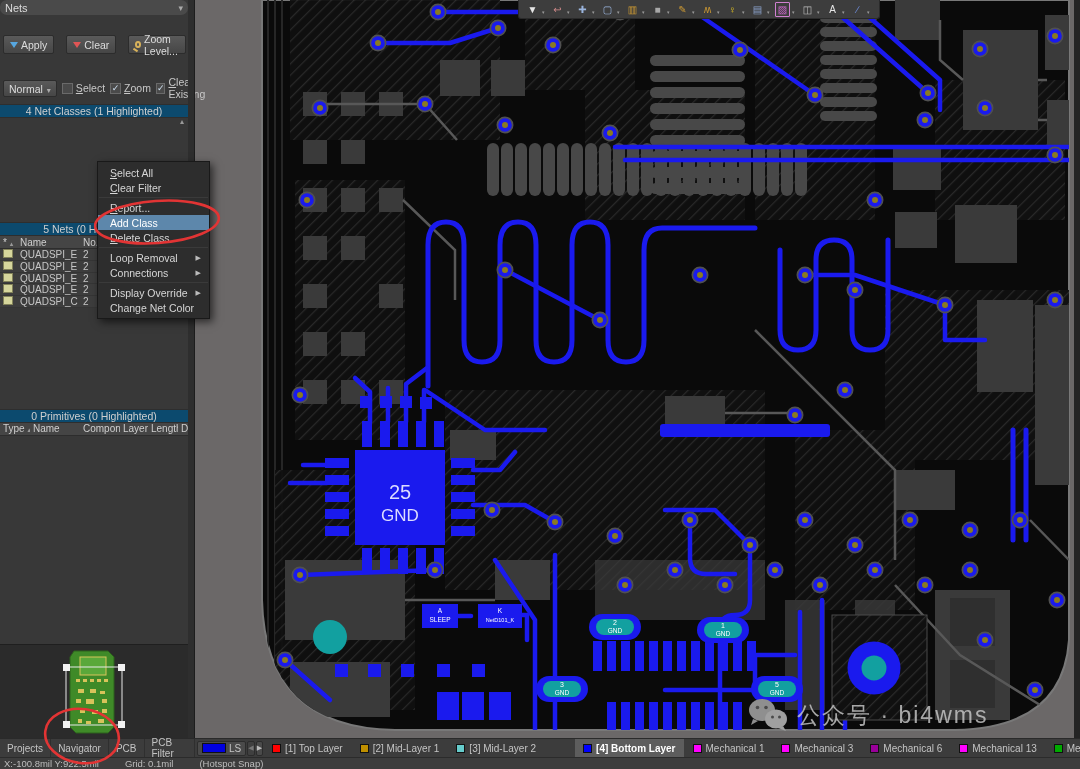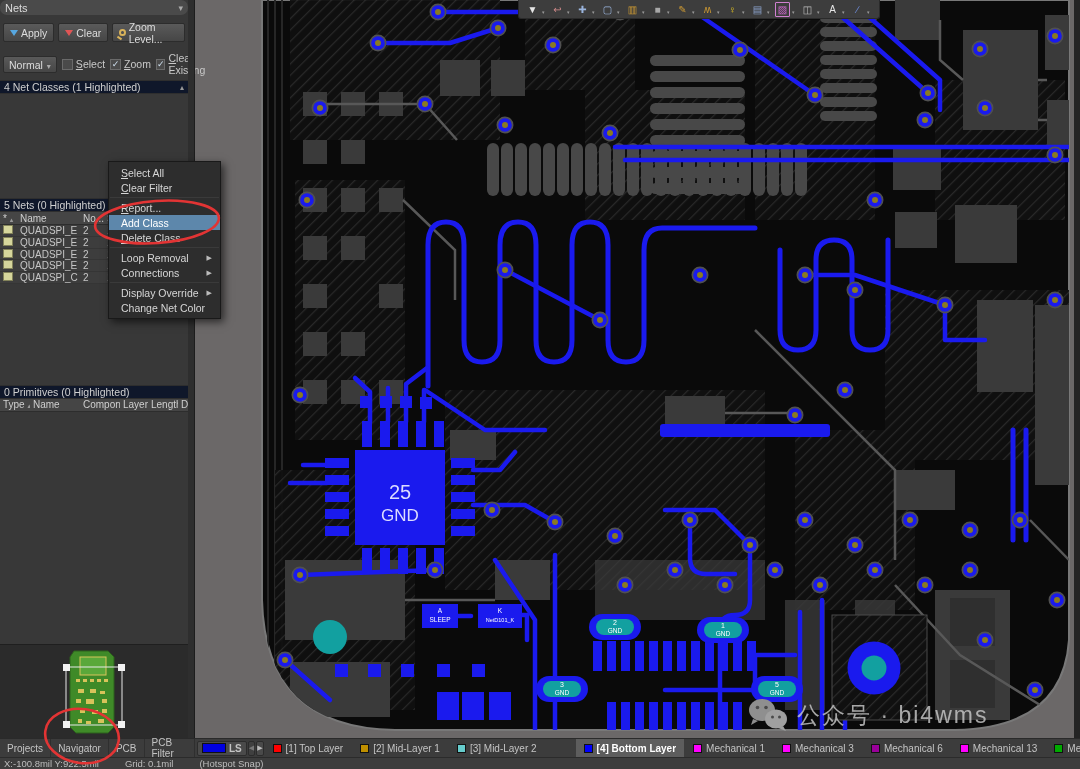--- a/index.html
+++ b/index.html
@@ -5,48 +5,48 @@
   html,body{margin:0;padding:0;background:#222;}
   *{box-sizing:border-box;}
   body{font-family:"Liberation Sans",sans-serif;}
   #app{position:relative;width:1080px;height:769px;overflow:hidden;background:#383838;}
 
   
   #panel{position:absolute;left:0;top:0;width:188px;height:738px;background:#383838;color:#c8c8c8;font-size:10.5px;}
   #panel-divider{position:absolute;left:188px;top:0;width:7px;height:738px;background:#2e2e2e;border-right:1px solid #1d1d1d;}
   .phead{height:15px;background:#4a4a4a;display:flex;align-items:center;padding:0 5px;color:#dcdcdc;font-size:11px;border-radius:7px;}
   .phead .caret{margin-left:auto;color:#aaa;font-size:9px;}
-  .btnrow{display:flex;gap:4px;padding:8px 3px;}
+  .btnrow{display:flex;gap:12px;padding:20px 3px;}
   .pbtn{display:flex;align-items:center;gap:3px;background:linear-gradient(#5a5a5a,#464646);border:1px solid #2c2c2c;border-radius:2px;color:#ddd;font-size:10.5px;padding:2px 6px;height:19px;}
   .funnel{width:0;height:0;border-left:4px solid transparent;border-right:4px solid transparent;border-top:6px solid #57a7e0;display:inline-block;}
   .funnel.red{border-top-color:#e05555;}
   .mag{width:7px;height:7px;border:2px solid #d8b25a;border-radius:50%;position:relative;display:inline-block;}
   .mag:after{content:"";position:absolute;left:-4px;top:6px;width:5px;height:2px;background:#d8b25a;transform:rotate(35deg);}
   .moderow{display:flex;align-items:center;gap:5px;padding:2px 3px 4px 3px;}
   .dropdown{display:flex;align-items:flex-end;gap:4px;background:linear-gradient(#5a5a5a,#464646);border:1px solid #2c2c2c;border-radius:2px;padding:1px 5px;height:17px;color:#ddd;}
   .cb{display:flex;align-items:center;gap:3px;}
   .cbbox{width:11px;height:11px;background:#4a4a4a;border:1px solid #6a6a6a;display:flex;align-items:center;justify-content:center;font-size:9px;color:#cfe0f0;line-height:1;}
   .u1{display:inline-block;}
   .u1::first-letter{text-decoration:underline;}
-  .sechead{height:14px;background:#0f172a;border-top:1px solid #2e2e2e;border-bottom:1px solid #2e2e2e;display:flex;align-items:center;padding:0 4px;color:#cfcfcf;}
+  .sechead{height:14px;background:#0c4a6e;border-top:1px solid #2e2e2e;border-bottom:1px solid #2e2e2e;display:flex;align-items:center;padding:0 4px;color:#cfcfcf;flex-direction:column;}
   .sechead .caret{margin-left:auto;color:#999;font-size:8px;}
   .classlist .row{height:12.5px;display:flex;align-items:center;padding:0 5px;color:#c6c6c6;}
   .classlist .row.sel{background:#6d8fae;color:#fff;}
   .netstable{font-size:10px;}
   .nt-head{display:flex;height:13px;background:#454545;border-bottom:1px solid #2d2d2d;color:#cfcfcf;align-items:center;}
   .nt-head>div,.nt-row>div{padding:0 3px;overflow:hidden;white-space:nowrap;}
   .c-star{width:17px;}.c-name{width:63px;}.c-no{width:24px;}.c-sig{flex:1;text-align:left;}
   .nt-row{display:flex;height:11.8px;align-items:center;color:#c6c6c6;background:#3d3d3d;border-bottom:1px solid #353535;}
   .swatch{width:10px;height:9px;border:1px solid #83835a;display:inline-block;}
   .prim-head{display:flex;height:13px;background:#454545;border-bottom:1px solid #2d2d2d;color:#cfcfcf;align-items:center;font-size:10px;}
   .prim-head>div{padding:0 3px;overflow:hidden;white-space:nowrap;}
   #thumb-area{position:absolute;left:0;top:644px;width:188px;height:94px;background:#2b2b2b;border-top:1px solid #1f1f1f;display:flex;align-items:center;justify-content:center;}
 
   
-  #ctxmenu{position:absolute;left:108px;top:161px;width:113px;background:#2d2d2d;border:1px solid #191919;box-shadow:3px 3px 8px rgba(0,0,0,.6);z-index:30;padding:3px 0;font-size:10.5px;color:#d6d6d6;}
+  #ctxmenu{position:absolute;left:97px;top:161px;width:113px;background:#2d2d2d;border:1px solid #191919;box-shadow:3px 3px 8px rgba(0,0,0,.6);z-index:30;padding:3px 0;font-size:10.5px;color:#d6d6d6;}
   #ctxmenu .mi{height:15px;display:flex;align-items:center;padding:0 8px 0 12px;}
   #ctxmenu .mi.hl{background:#5d87ab;color:#fff;}
   #ctxmenu .sep{height:1px;background:#1c1c1c;border-bottom:1px solid #3a3a3a;margin:2px 1px;}
   #ctxmenu .sub{margin-left:auto;font-size:7px;color:#bbb;}
 
   
   #pcbwrap{position:absolute;left:195px;top:0;width:885px;height:738px;background:#6b6868;}
   svg text{font-family:"Liberation Sans",sans-serif;}
 
   
@@ -61,21 +61,21 @@
 
   
   #watermark{position:absolute;left:747px;top:697px;display:flex;align-items:center;gap:8px;z-index:8;pointer-events:none;}
   #watermark .wm-text{font-size:23px;color:rgba(200,200,200,0.82);letter-spacing:2px;white-space:nowrap;}
 
   
   #bottombar{position:absolute;left:0;top:738px;width:1080px;height:19px;background:#3c3c3c;border-top:1px solid #2a2a2a;display:flex;align-items:stretch;font-size:10px;color:#c4c4c4;}
   #paneltabs{display:flex;align-items:center;width:195px;flex:0 0 195px;}
   #paneltabs .ptab{padding:0 7px;height:100%;display:flex;align-items:center;border-right:1px solid #2f2f2f;}
   #layerbar{display:flex;align-items:center;gap:1px;overflow:hidden;flex:1;}
-  .lsbtn{display:flex;align-items:center;gap:3px;background:#4a4a4a;border:1px solid #2c2c2c;border-radius:2px;height:15px;padding:0 4px;margin-left:2px;font-weight:bold;}
+  .lsbtn{display:flex;align-items:center;gap:3px;background:#4a4a4a;border:1px solid #2c2c2c;border-radius:2px;height:15px;padding:0 4px;margin-left:2px;}
   .lsswatch{width:24px;height:10px;border:1px solid #111;}
   .arrbtn{width:14px;height:15px;background:#4a4a4a;border:1px solid #2c2c2c;border-radius:2px;display:flex;align-items:center;justify-content:center;font-size:7px;color:#bbb;}
   .arrbtn.dim{color:#777;background:#404040;}
   .ltab{display:flex;align-items:center;gap:4px;padding:8px 8px;height:100%;white-space:nowrap;color:#c4c4c4;}
   .ltab .sw{width:9px;height:9px;border:1px solid #111;flex:0 0 9px;}
   .ltab.active{background:#5d5d5d;color:#fff;font-weight:bold;margin-left:30px;}
   #footer{position:absolute;left:0;top:757px;width:1080px;height:12px;background:#3d3d3d;border-top:1px solid #2b2b2b;display:flex;align-items:center;gap:26px;padding:0 4px;font-size:9.5px;color:#bdbdbd;}
 
   
   #annot{position:absolute;left:0;top:0;width:1080px;height:769px;z-index:40;pointer-events:none;}

